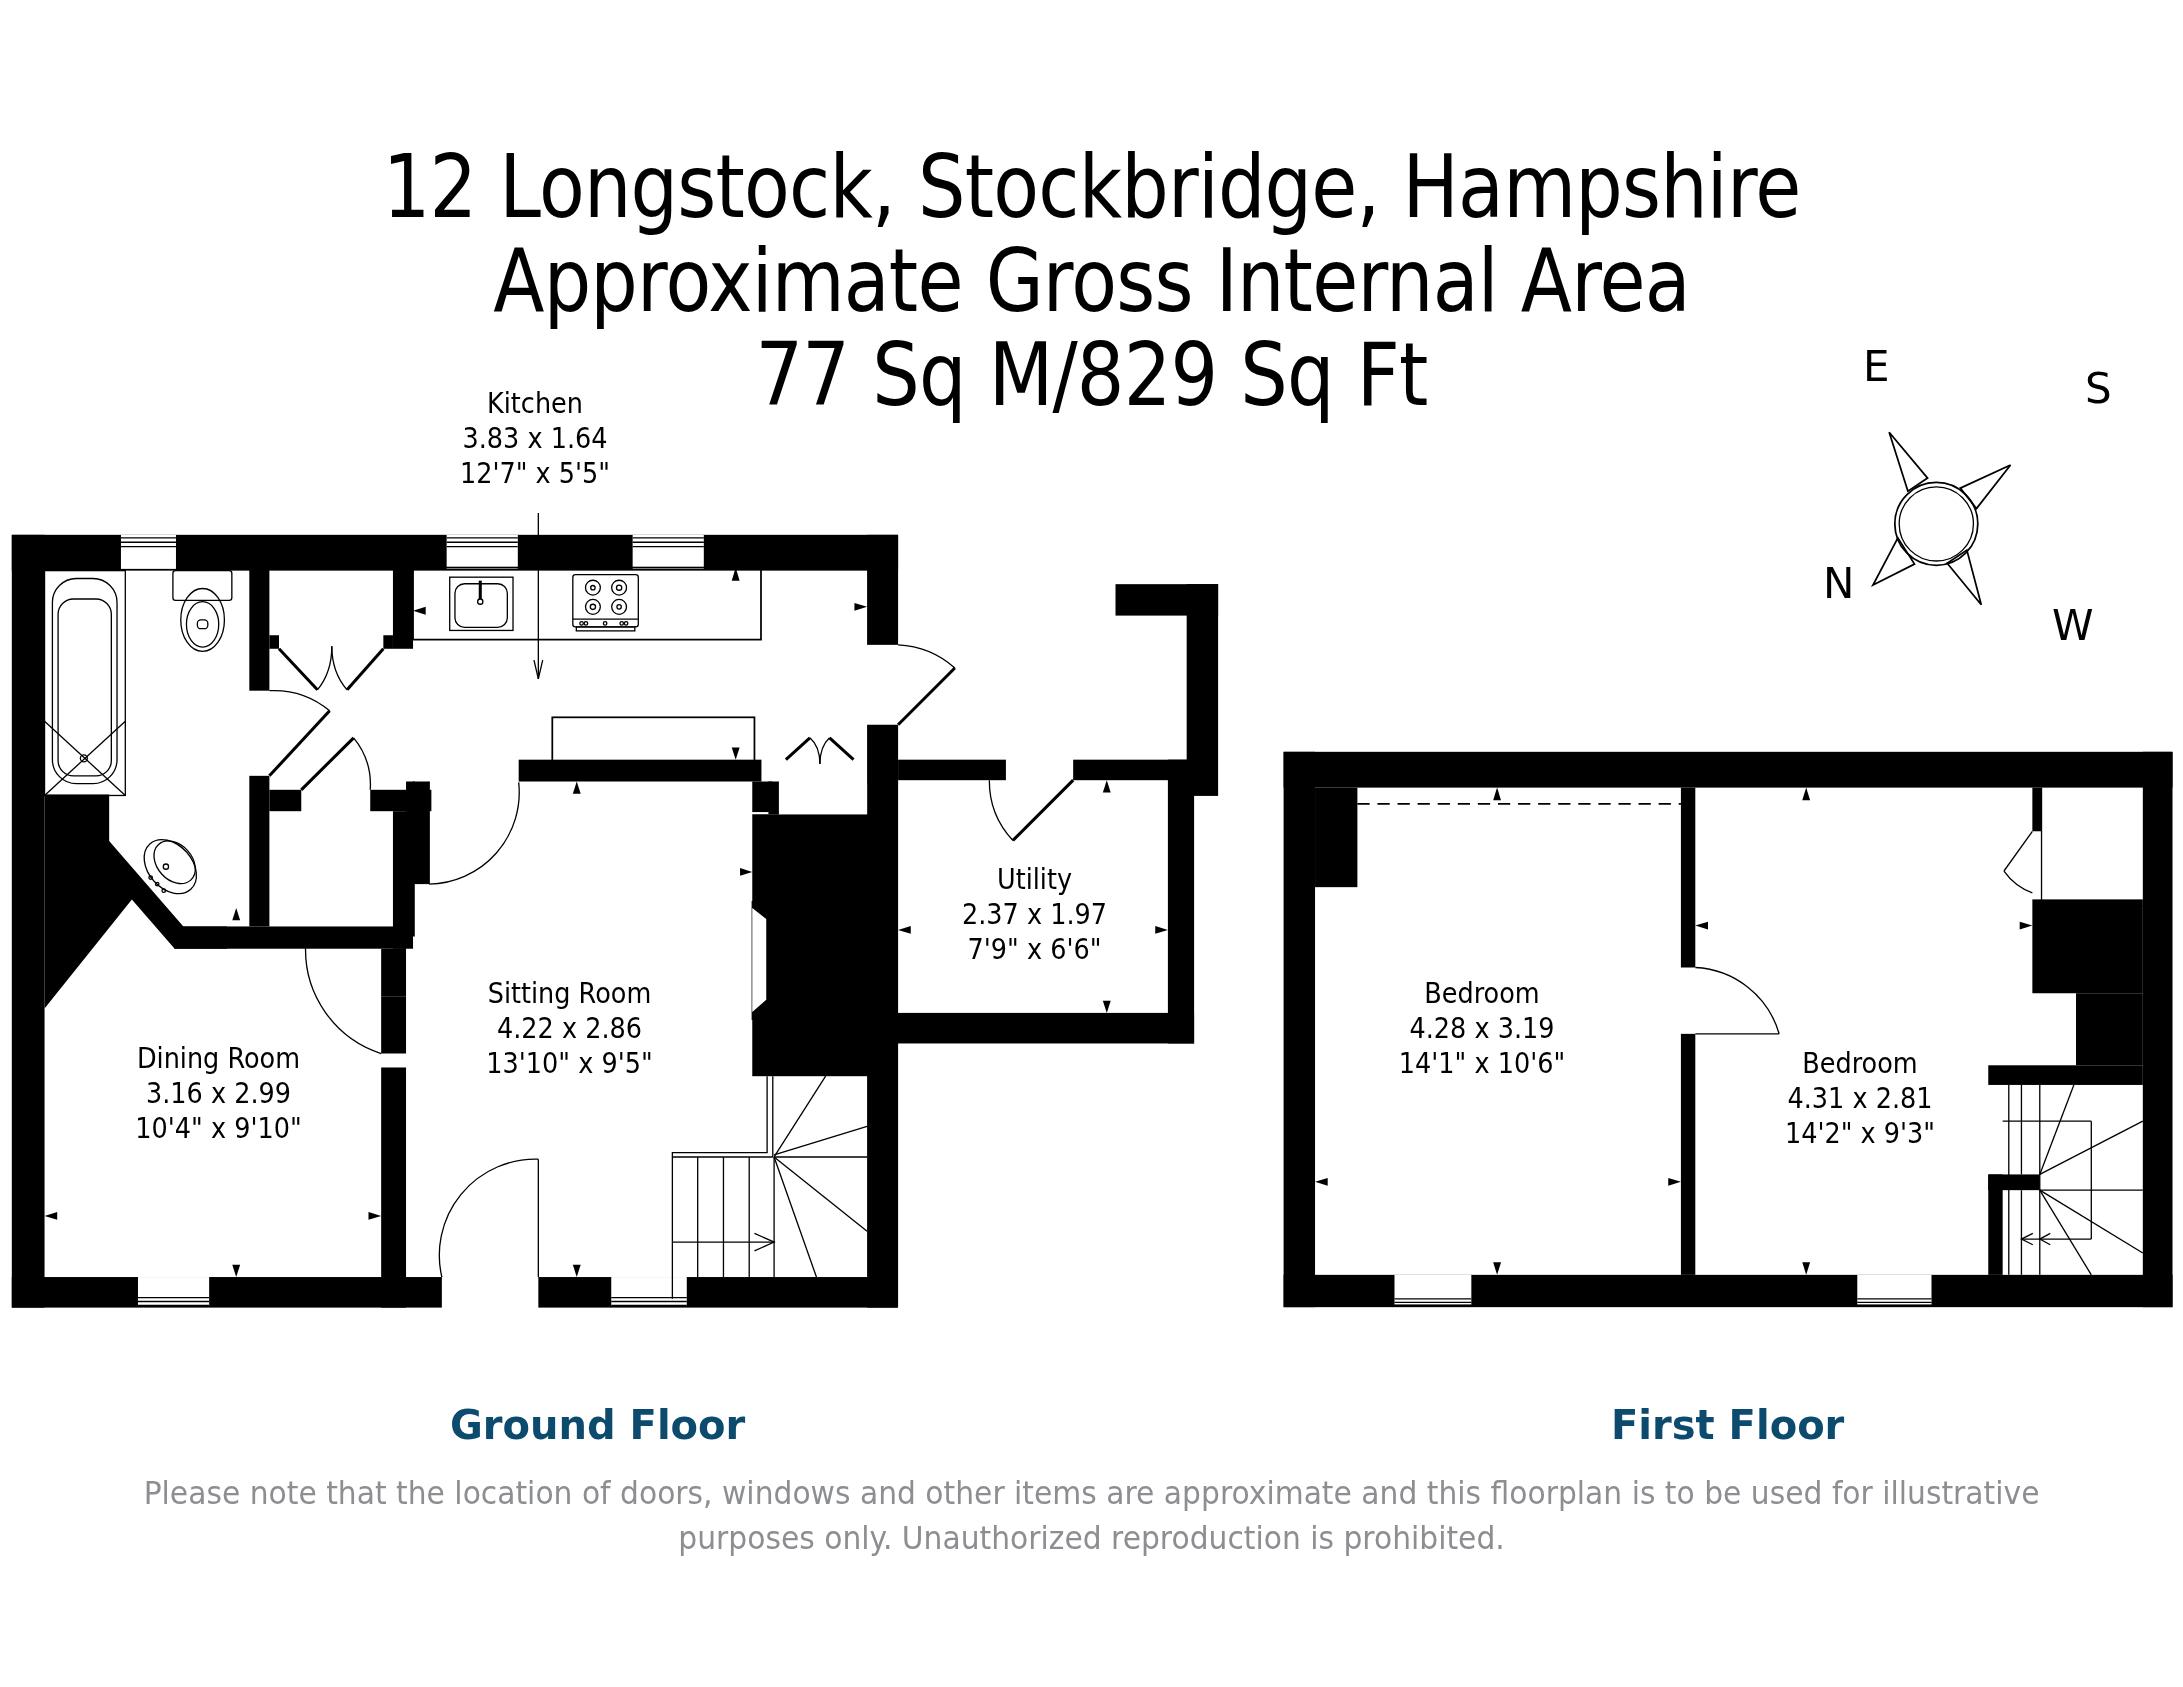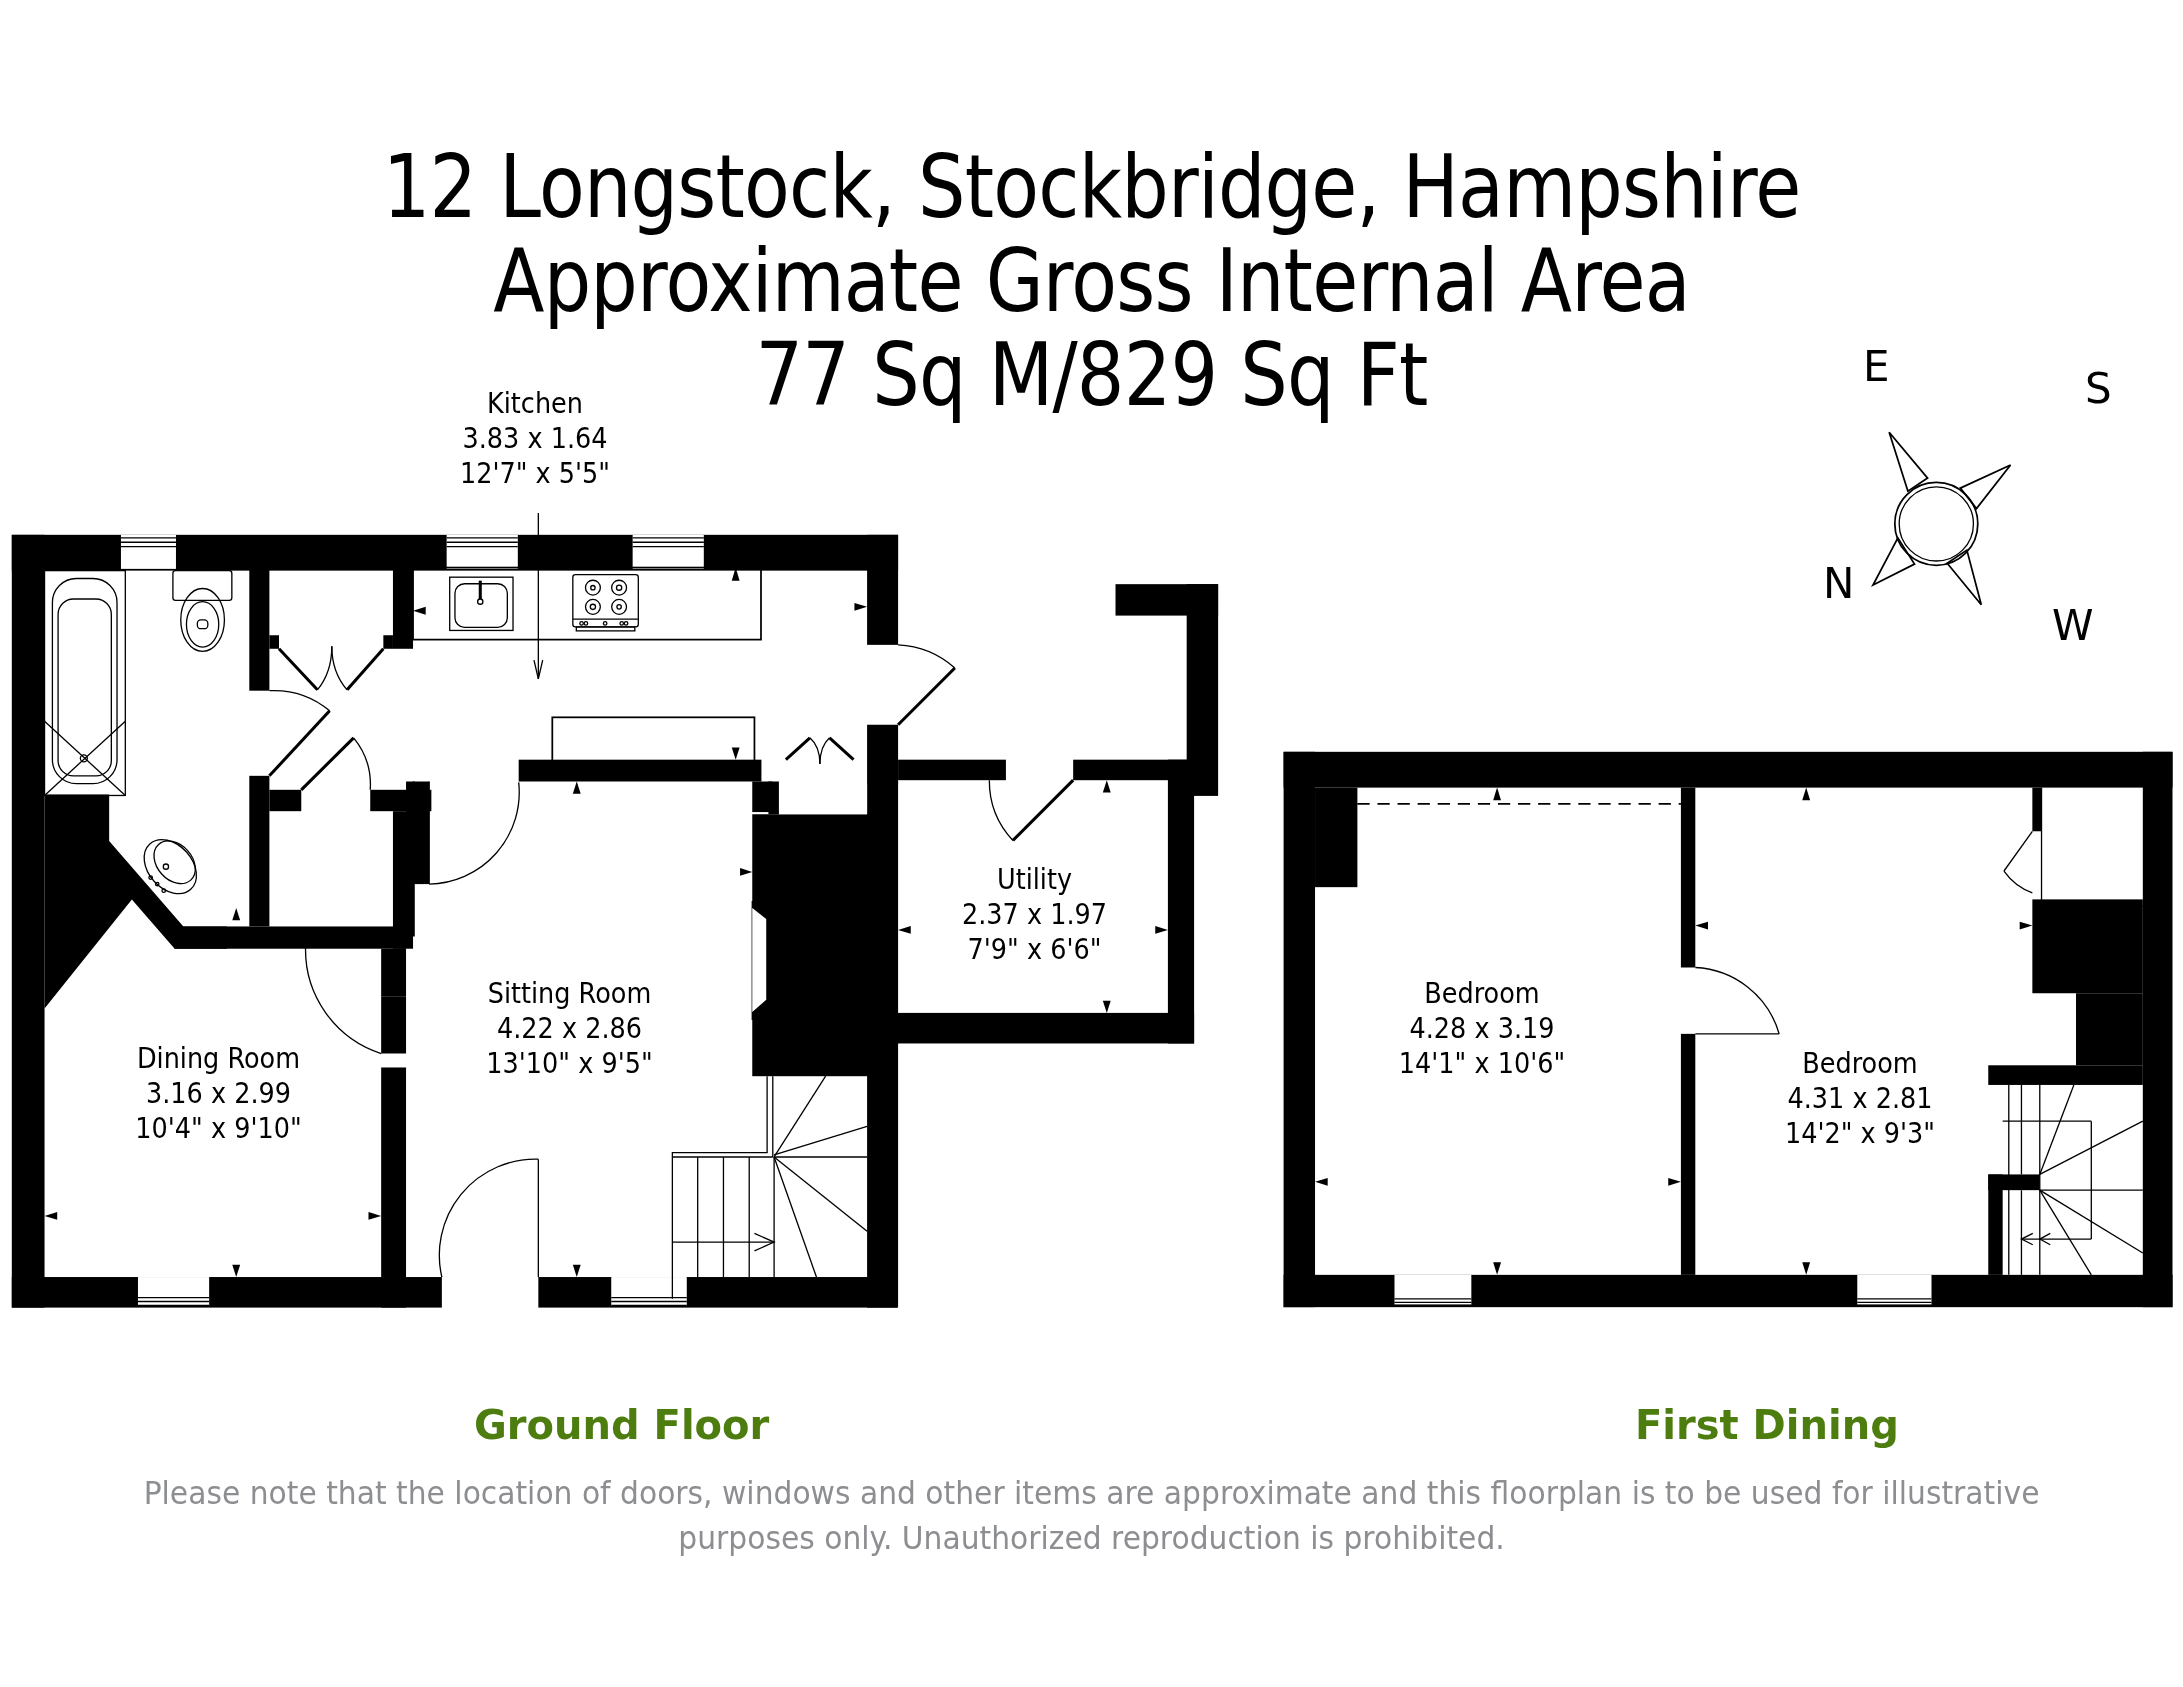--- a/index.html
+++ b/index.html
@@ -20,21 +20,21 @@
   .t1 { top: 139px; font-size: 87px; line-height: 96px; }
   .t2 { top: 233px; font-size: 87px; line-height: 96px; }
   .t3 { top: 327px; font-size: 87px; line-height: 96px; }
 
   .room { position: absolute; text-align: center; color: #000;
           font-family: "DejaVu Sans", sans-serif; font-size: 29px; line-height: 35px;
           transform: scaleX(0.88); white-space: nowrap; }
   .room span { display: block; }
 
   .floor-label { position: absolute; font-family: "DejaVu Sans", sans-serif;
-                 font-weight: bold; font-size: 40px; color: #4d7c0f; white-space: nowrap; margin-left: 24px; }
+                 font-weight: bold; font-size: 40px; color: #0c4a6e; white-space: nowrap; }
   .disclaimer { position: absolute; left: 0; width: 2183px; text-align: center;
                 font-family: "DejaVu Sans", sans-serif; font-size: 32px; line-height: 45px;
                 color: #8c8e91; transform: scaleX(0.93); transform-origin: 1092px 0; }
   .compass-letter { position: absolute; font-family: "DejaVu Sans", sans-serif;
                     font-size: 42px; color: #000; line-height: 1; }
 </style>
 </head>
 <body>
 
 <div class="title t1">12 Longstock, Stockbridge, Hampshire</div>
@@ -381,19 +381,19 @@
   <span>4.28 x 3.19</span>
   <span>14'1" x 10'6"</span>
 </div>
 <div class="room" style="left:1762px; top:1046px; width:196px;">
   <span>Bedroom</span>
   <span>4.31 x 2.81</span>
   <span>14'2" x 9'3"</span>
 </div>
 
 <div class="floor-label" style="left:450px; top:1402px;">Ground Floor</div>
-<div class="floor-label" style="left:1611px; top:1402px;">First Dining</div>
+<div class="floor-label" style="left:1611px; top:1402px;">First Floor</div>
 
 <div class="disclaimer" style="top:1471px;">
   <div>Please note that the location of doors, windows and other items are approximate and this floorplan is to be used for illustrative</div>
   <div>purposes only. Unauthorized reproduction is prohibited.</div>
 </div>
 
 
 </body></html>

